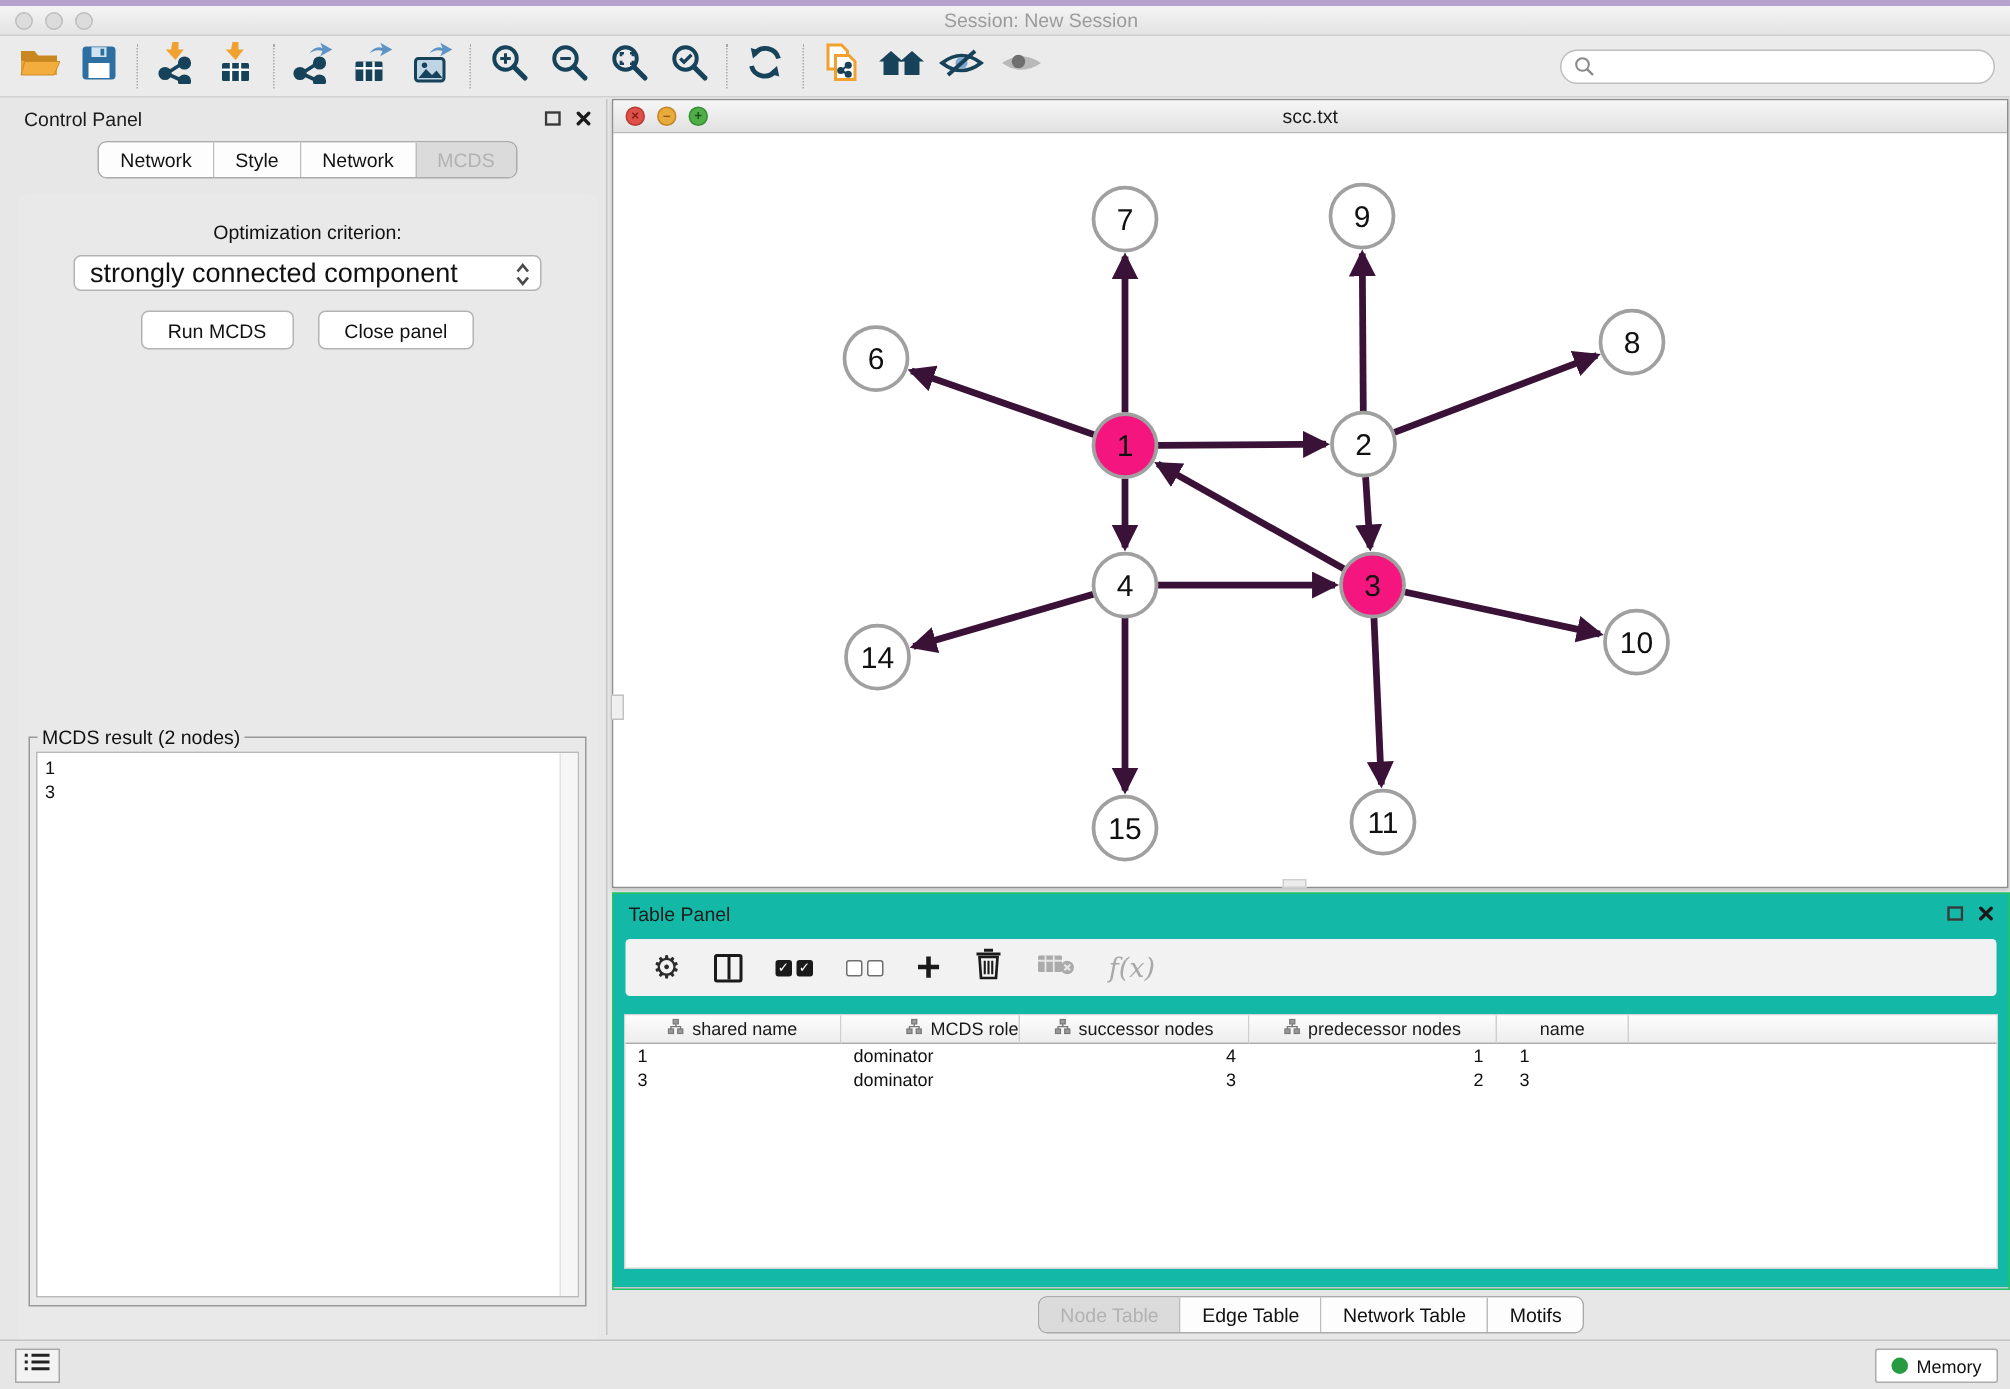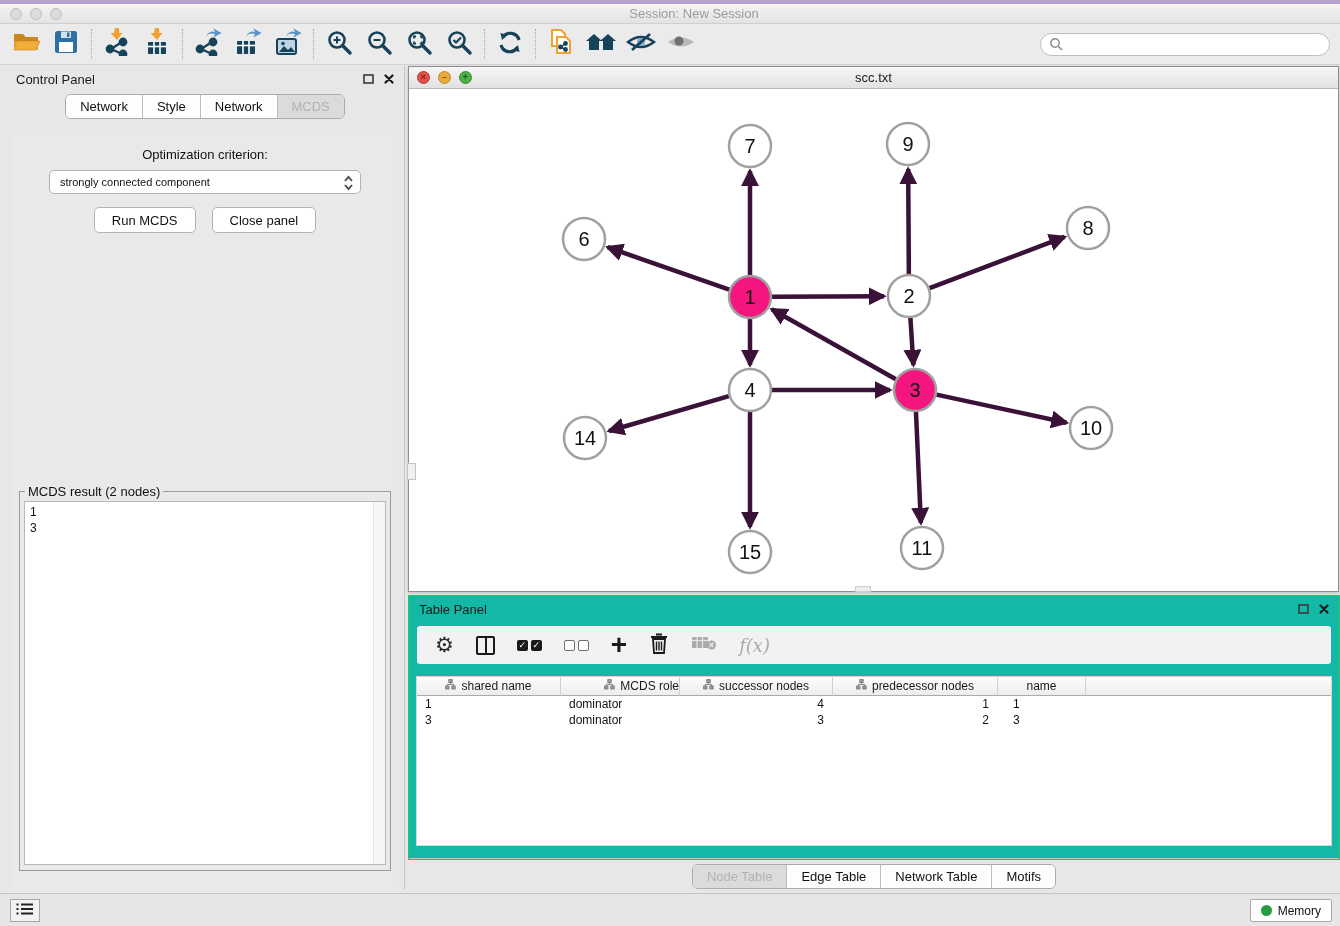--- a/index.html
+++ b/index.html
@@ -34,21 +34,21 @@
                    border-right:1px solid #C6C6C6; }
   .panel-header { height:26px; display:flex; align-items:center; padding-left:10px; font-size:13px; color:#1A1A1A; }
   .seg-row { display:flex; justify-content:center; margin-top:2px; }
   .seg { display:inline-flex; border:1px solid #ABABAB; border-radius:6px; overflow:hidden; background:#FFF; }
   .seg-item { padding:4px 14px; font-size:13px; color:#111; background:#FDFDFD; border-right:1px solid #BDBDBD; cursor:default; }
   .seg-item:last-child { border-right:none; }
   .seg-item.disabled { background:#DBDBDB; color:#B2B2B2; }
   .cp-body { margin:10px 6px 0 6px; background:#E9E9E9; border-radius:6px; height:788px; position:relative; }
   .opt-label { text-align:center; font-size:13px; color:#111; padding-top:18px; }
   .dropdown { width:312px; height:24px; margin:8px auto 0; background:#FFF; border:1px solid #B3B3B3; border-radius:5px;
-              display:flex; align-items:center; font-size:11px; color:#111; padding-left:10px; position:relative; }
+              display:flex; align-items:center; font-size:18px; color:#111; padding-left:10px; position:relative; }
   .dd-stepper { position:absolute; right:6px; top:3px; }
   .btn-row { display:flex; justify-content:center; gap:16px; margin-top:13px; }
   .push-btn { height:23px; padding:12px 17px; background:#FFF; border:1px solid #B3B3B3; border-radius:5px;
               font-size:13px; color:#111; display:flex; align-items:center; }
   .result-field { position:absolute; left:7px; top:362px; width:372px; height:380px; border:1px solid #9A9A9A; background:#E9E9E9; }
   .result-legend { position:absolute; top:-8px; left:5px; background:#E9E9E9; padding:0 3px; font-size:13px; color:#111; }
   .result-box { position:absolute; left:4px; right:4px; top:9px; bottom:5px; background:#FFF; border:1px solid #B9B9B9; }
   .result-text { padding:2px 5px; font-size:12px; color:#111; line-height:16px; }
   .result-scroll { position:absolute; right:0; top:0; bottom:0; width:12px; background:#F6F6F6; border-left:1px solid #E3E3E3; }
 

